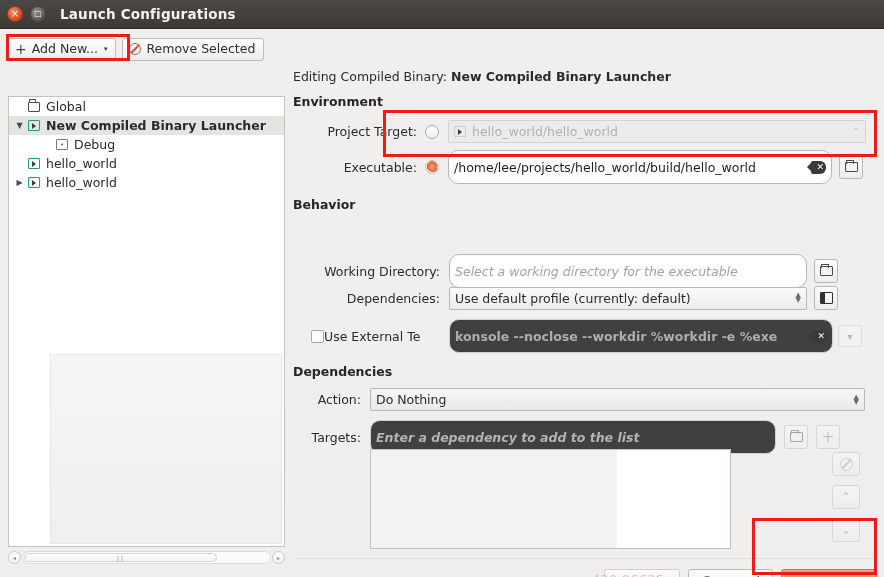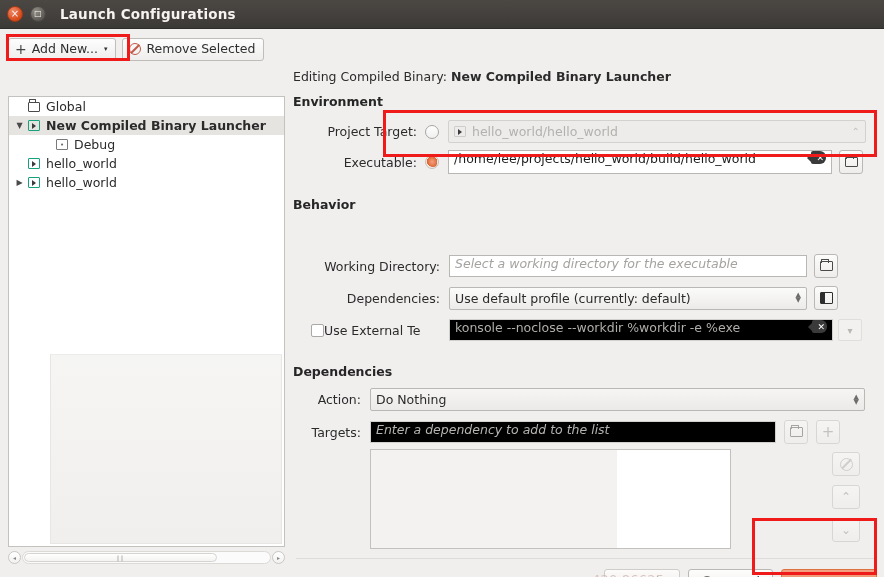--- a/index.html
+++ b/index.html
@@ -105,24 +105,24 @@
 
   #editing-line { position:absolute; left:5px; top:40px; font-size:12.5px;text-align:center; }
   #editing-line b { font-weight: bold; }
 
   .section-h { position:absolute; font-weight:bold; font-size:12.5px; color:#262626; }
 
   .row { position:absolute; display:flex; align-items:center; }
   .lbl { font-size:12.5px; color:#2b2b2b; text-align:right; white-space:nowrap; }
 
   .field {
-    height: 22px; background:#fff; border:1px solid #b9b7b4; border-radius:0;
-    display:flex; align-items:flex-start; padding:0 5px; font-size:12.5px; color:#222;
-  }
-  .field.disabled { background:#000000; border-color:#d2d0cd; color:#b0aeab; }
+    height: 22px; background:#fff; border:1px solid #b9b7b4; border-radius:10px;
+    display:flex; align-items:center; padding:16px 5px; font-size:12.5px; color:#222;
+  }
+  .field.disabled { background:#404040; border-color:#d2d0cd; color:#b0aeab;font-weight:bold; }
   .field .ph { color:#a5a3a0; font-style: italic; }
   .field .val { color:#1e1e1e; }
 
   .combo {
     height: 23px; background:linear-gradient(#fbfbfa,#ecebe9);
     border:1px solid #bab8b5; border-radius:2px;
     display:flex; align-items:center; padding:0 5px; font-size:12.5px;
     justify-content: space-between;
   }
   .combo.disabled { background:#edecea; border-color:#d3d1ce; color:#b3b1ae; }

